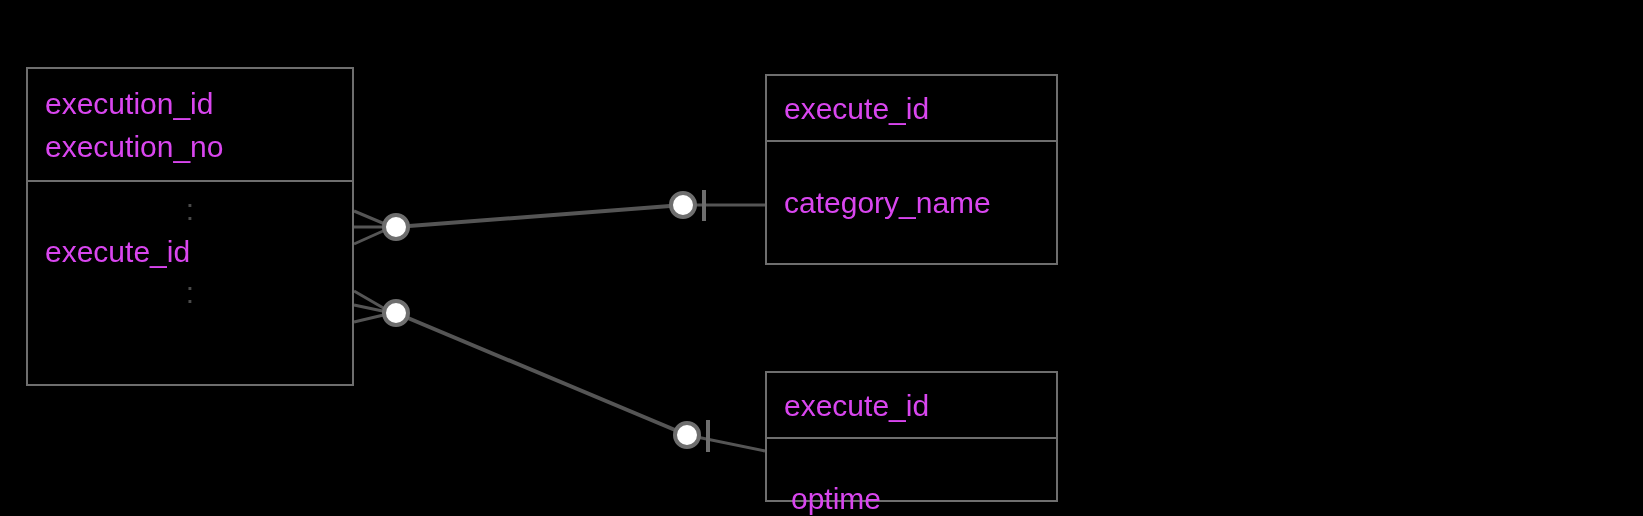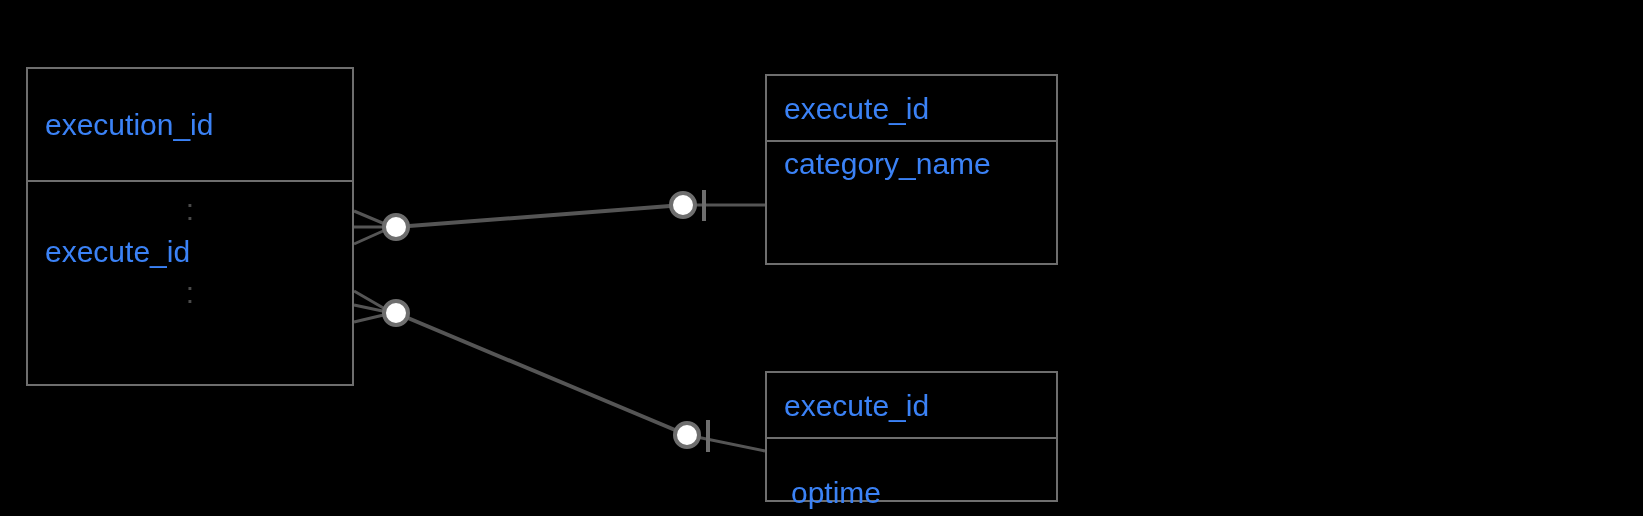--- a/index.html
+++ b/index.html
@@ -36,24 +36,24 @@
     box-sizing: border-box;
     border-bottom: 2px solid #6e6e6e;
     display: flex;
     flex-direction: column;
     justify-content: center;
   }
   .entity-body {
     box-sizing: border-box;
     display: flex;
     flex-direction: column;
-    justify-content: space-between;
+    justify-content: center;
   }
   .attr {
-    color: #3b82f6;
+    color: #d946ef;
     font-size: 30px;
     line-height: 43px;
     white-space: pre;
     padding-left: 17px;
     letter-spacing: 0px;
   }
   .attr.indent {
     padding-left: 24px;
   }
   .attr.ellipsis {
@@ -103,20 +103,21 @@
       <line x1="687" y1="435" x2="765" y2="451" stroke="#555555" stroke-width="3"></line>
 
       <circle cx="687" cy="435" r="12" fill="#ffffff" stroke="#6e6e6e" stroke-width="4"></circle>
       <line x1="708" y1="420" x2="708" y2="452" stroke="#6e6e6e" stroke-width="4"></line>
     </g>
   </svg>
 
   <div class="entity" style="left:26px; top:67px; width:328px; height:319px;">
     <div class="entity-header" style="height:113px;">
       <div class="attr">execution_id</div>
+      <div class="attr">execution_no</div>
     </div>
     <div class="entity-body centered" style="height:202px;">
       <div class="attr ellipsis">:</div>
       <div class="attr">execute_id</div>
       <div class="attr ellipsis">:</div>
     </div>
   </div>
 
   <div class="entity" style="left:765px; top:74px; width:293px; height:191px;">
     <div class="entity-header" style="height:66px;">

